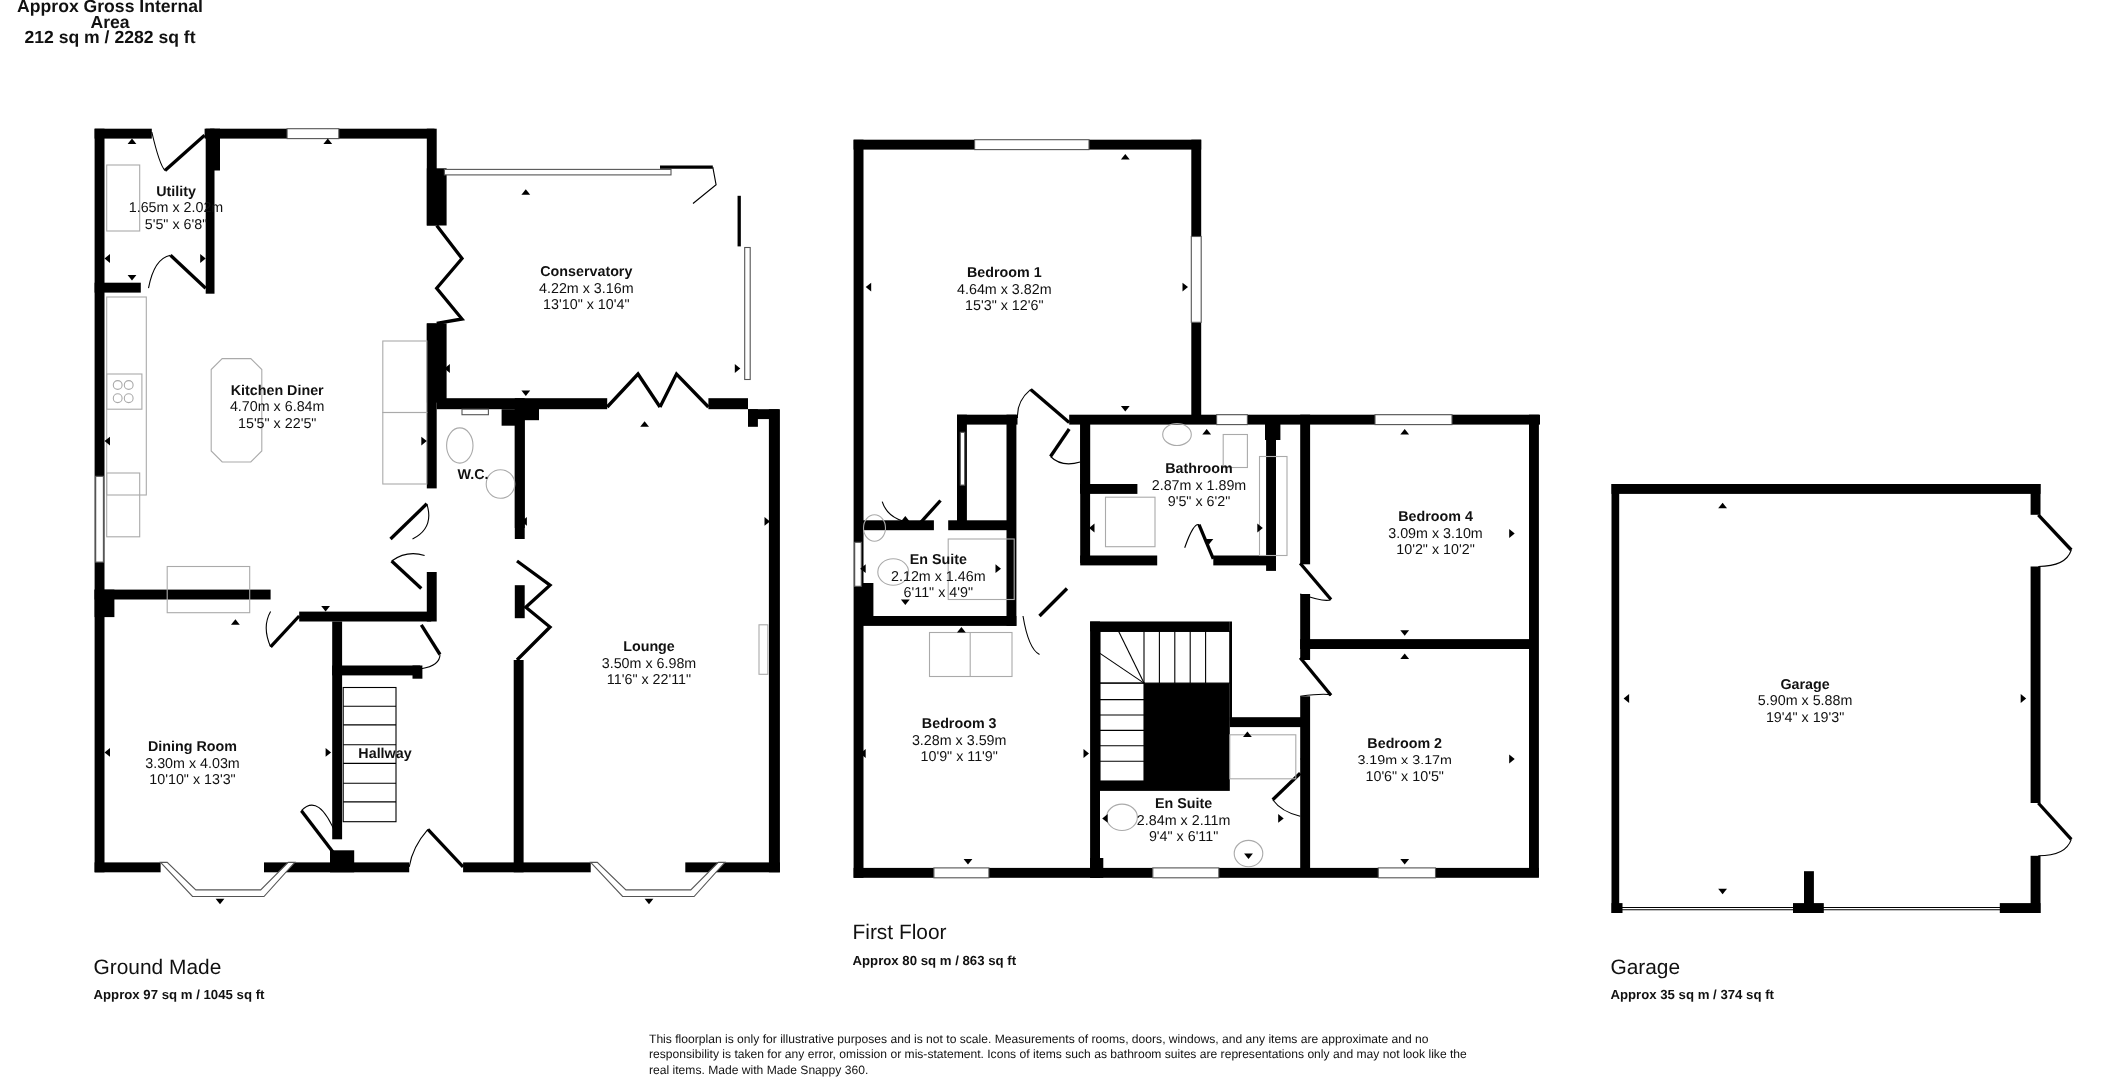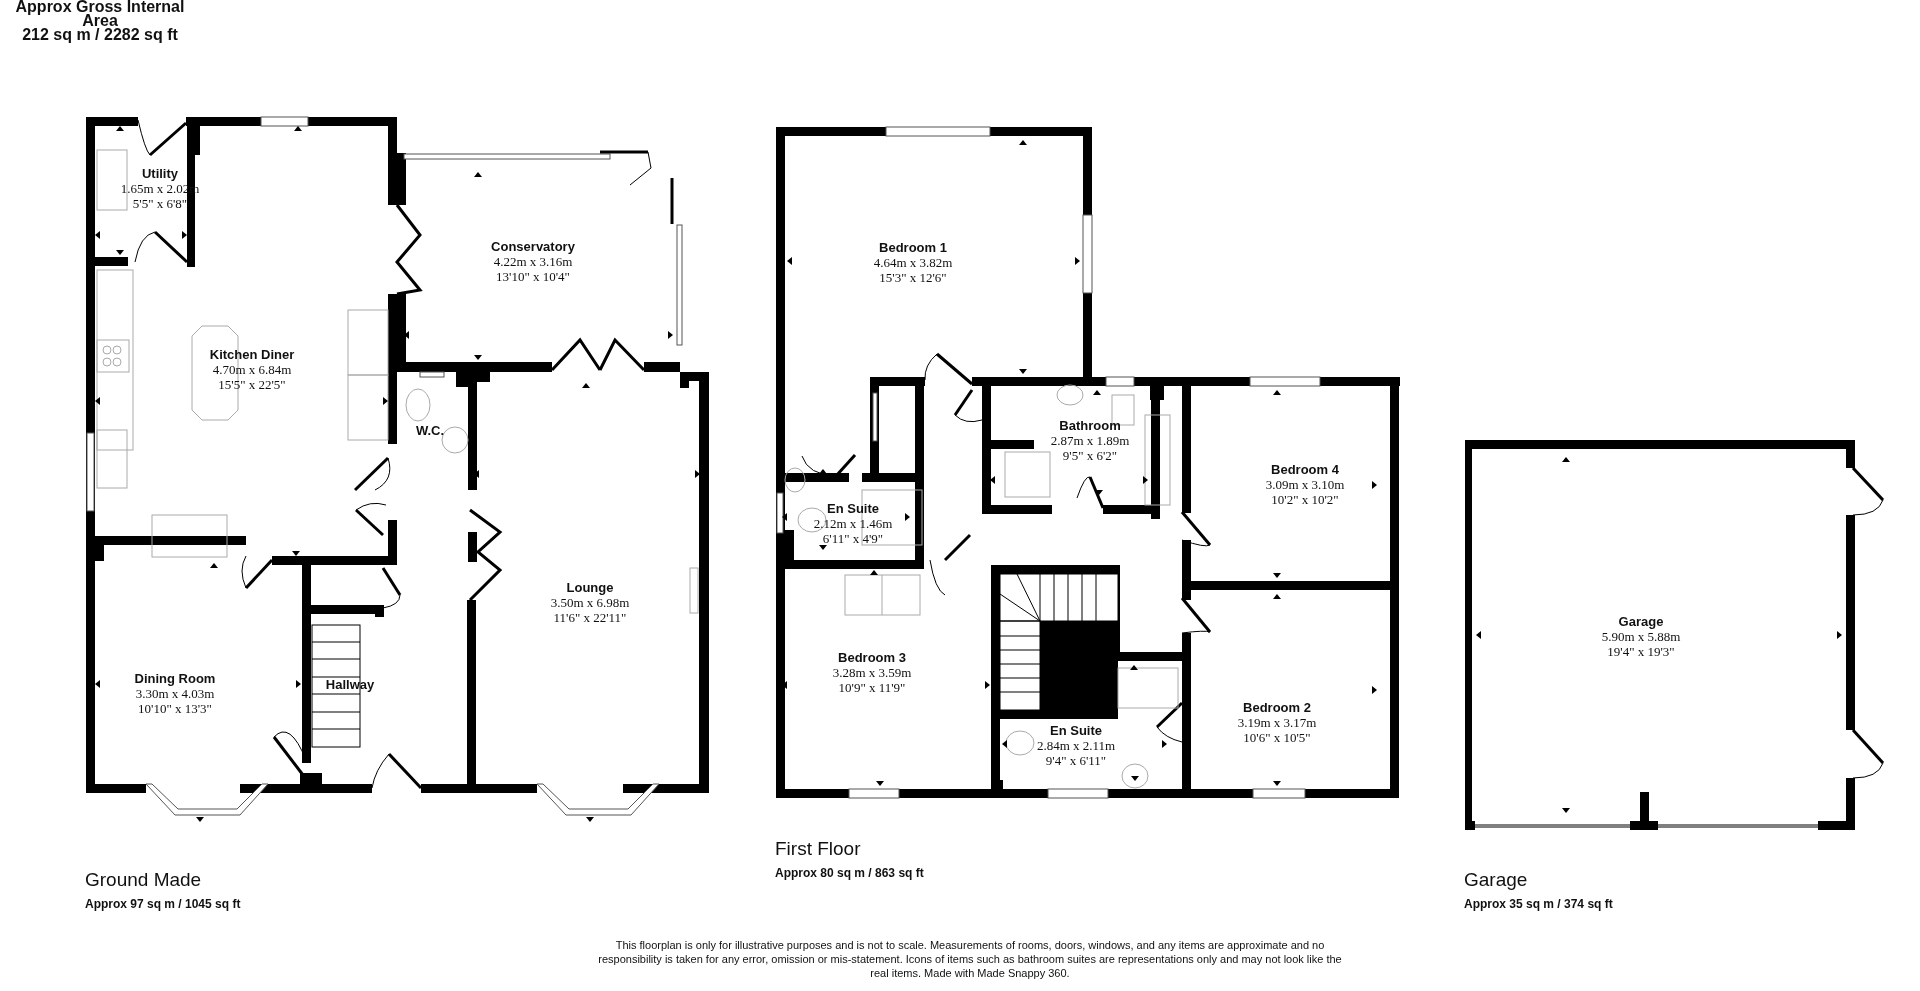--- a/index.html
+++ b/index.html
@@ -4,25 +4,25 @@
 <style>
   html, body { margin:0; padding:0; background:#ffffff; }
   body { width:1920px; height:991px; position:relative; overflow:hidden;
          font-family:"Liberation Sans", sans-serif; color:#111; }
   .title-block { left:860px; top:38px; width:200px; text-align:center;
                  font-weight:bold; font-size:16px; line-height:14px; }
   .plan { position:absolute; left:0; top:0; width:1920px; height:991px; }
   .room-label { position:absolute; text-align:center; transform:translateX(-50%);
                 font-size:13px; line-height:15px; white-space:nowrap; }
   .room-label .name { font-weight:bold; display:block; }
-  .room-label .m, .room-label .ft { display:block;font-family:Liberation Serif, serif; }
+  .room-label .m, .room-label .ft { display:block; }
   .floor-name { position:absolute; font-size:19px; }
   .floor-area { position:absolute; font-size:12px; font-weight:bold; }
   .disclaimer { position:absolute; left:590px; top:938px; width:760px;
-                text-align:center; font-size:11px; line-height:14px; }
+                font-size:11px; line-height:14px; }
 </style>
 </head>
 <body>
 
 <div class="title-block">
   <div>Approx Gross Internal Area</div>
   <div>212 sq m / 2282 sq ft</div>
 </div>
 
 <svg class="plan" viewBox="0 0 1920 991" width="1920" height="991" xmlns="http://www.w3.org/2000/svg">
@@ -395,21 +395,21 @@
 <div class="room-label" style="left:872px; top:650px;">
   <span class="name">Bedroom 3</span>
   <span class="m">3.28m x 3.59m</span>
   <span class="ft">10'9" x 11'9"</span>
 </div>
 <div class="room-label" style="left:1076px; top:723px;">
   <span class="name">En Suite</span>
   <span class="m">2.84m x 2.11m</span>
   <span class="ft">9'4" x 6'11"</span>
 </div>
-<div class="room-label" style="left:1277px; top:700px;">
+<div class="room-label" style="left:1277px; top:668px;">
   <span class="name">Bedroom 2</span>
   <span class="m">3.19m x 3.17m</span>
   <span class="ft">10'6" x 10'5"</span>
 </div>
 
 <div class="room-label" style="left:1641px; top:614px;">
   <span class="name">Garage</span>
   <span class="m">5.90m x 5.88m</span>
   <span class="ft">19'4" x 19'3"</span>
 </div>

